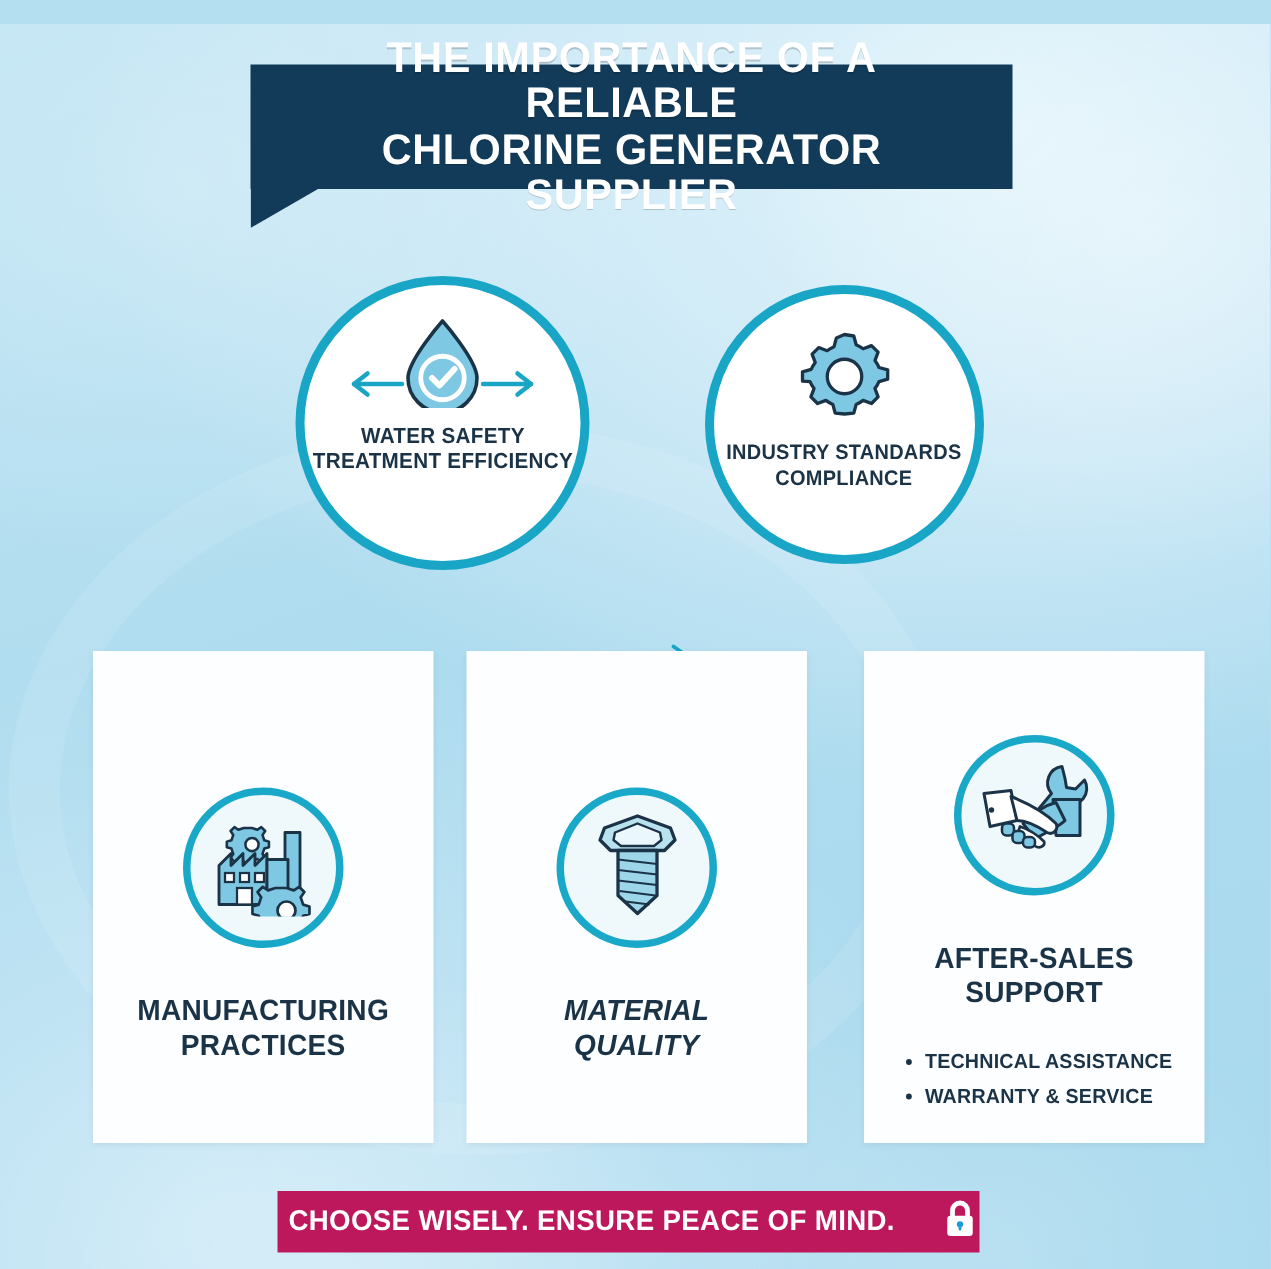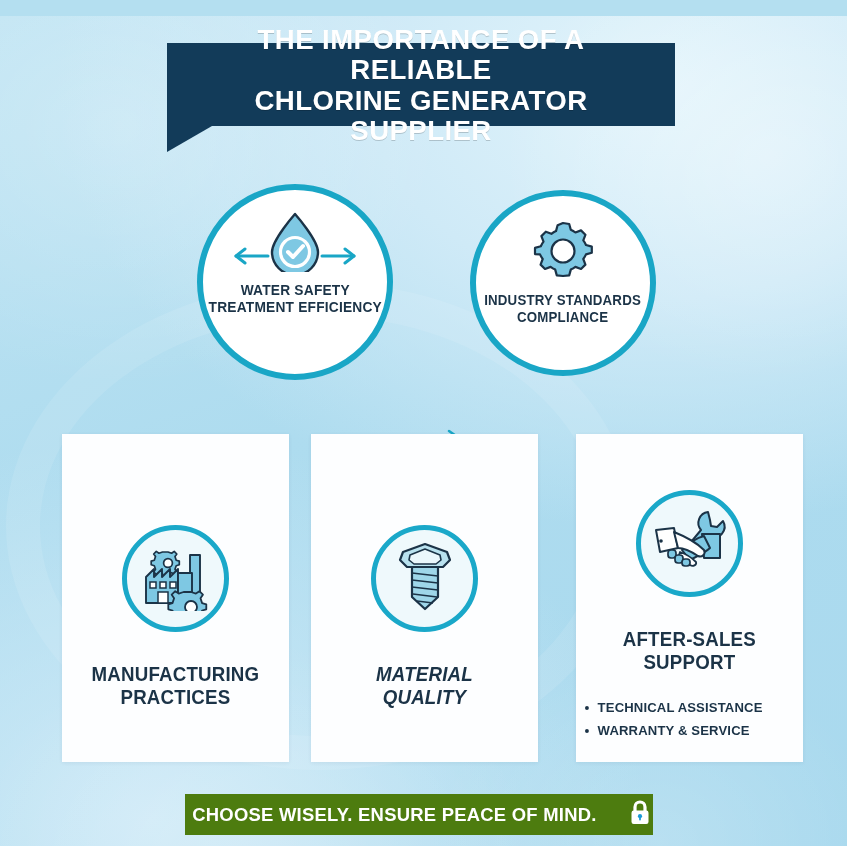--- a/index.html
+++ b/index.html
@@ -76,31 +76,31 @@
   .card-3{left:576px;}
   .card-circle{margin-top:37px;width:107px;height:107px;border-radius:50%;
     background:#eff9fc;border:5px solid #1aa8c9;box-sizing:border-box;
     display:flex;align-items:center;justify-content:center;}
   .card-title{margin-top:31px;text-align:center;color:#1b3347;font-weight:bold;
     font-family:"Liberation Sans Narrow","Liberation Sans",sans-serif;
     font-size:19.5px;line-height:1.16;letter-spacing:0.2px;white-space:pre-line;
     transform:scaleX(0.96);}
   .card-list{margin:22px 0 0 0;padding:0;list-style:none;align-self:flex-start;
     padding-left:28px;}
-  .card-3 .card-list{padding-left:9px;}
+  .card-3 .card-list{padding-left:28px;}
   .card-list li{position:relative;color:#1b3347;font-weight:bold;
     font-family:"Liberation Sans Narrow","Liberation Sans",sans-serif;
     font-size:13.5px;line-height:1.74;letter-spacing:0.15px;padding-left:13px;
     transform:scaleX(0.97);transform-origin:left center;white-space:nowrap;}
   .card-list li:before{content:"";position:absolute;left:0;top:10px;
     width:4px;height:4px;border-radius:50%;background:#1b3347;}
 
   
   .footer{position:absolute;left:185px;top:778px;width:468px;height:41px;
-    background:#4d7c0f;display:flex;align-items:center;justify-content:center;gap:26px;}
+    background:#be185d;display:flex;align-items:center;justify-content:center;gap:26px;}
   .footer-text{color:#ffffff;font-weight:bold;font-size:19px;letter-spacing:0.25px;
     font-family:"Liberation Sans Narrow","Liberation Sans",sans-serif;
     transform:scaleX(0.97);}
 </style>
 </head>
 <body>
 
 <div class="stage">
 
   <div class="bg-base"></div>

